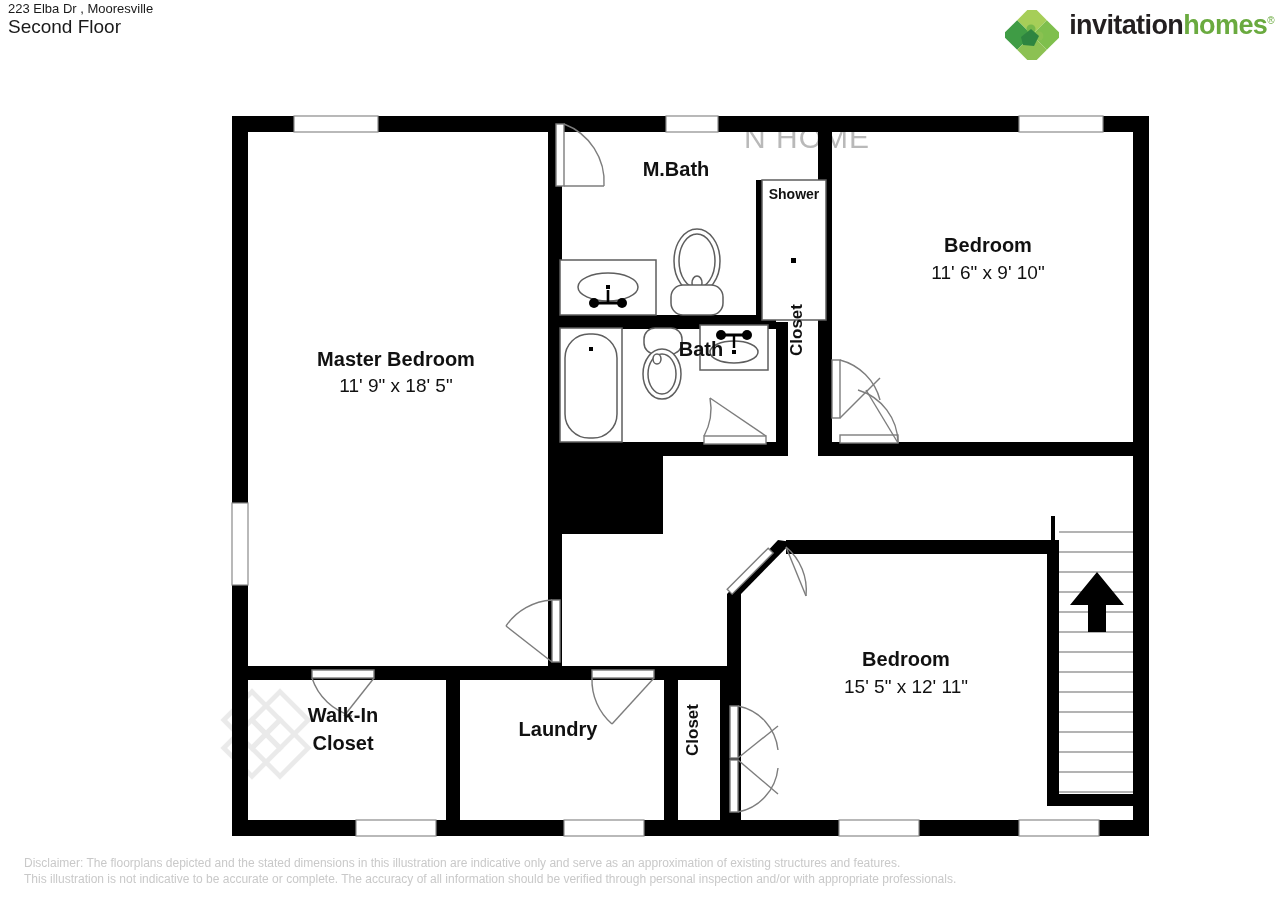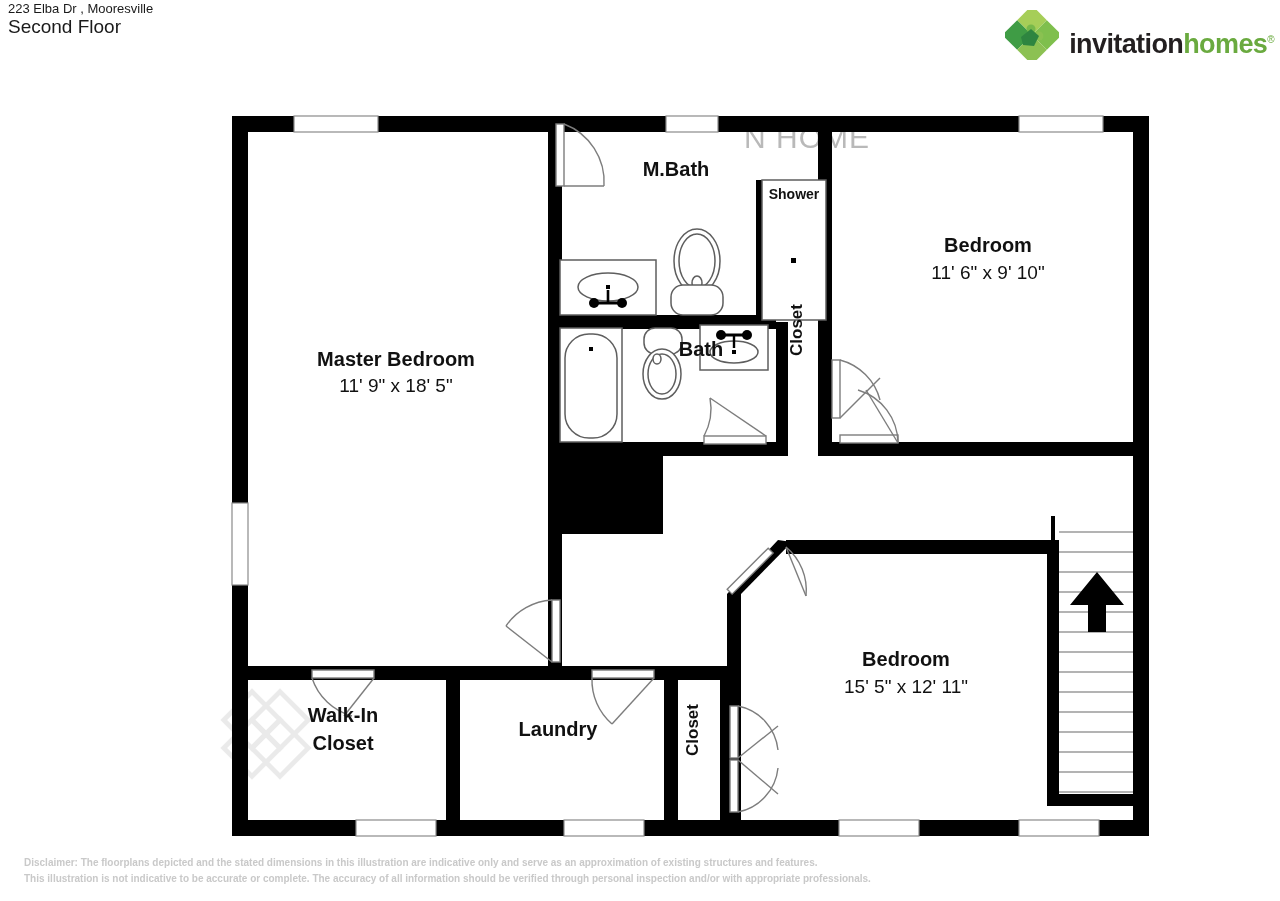--- a/index.html
+++ b/index.html
@@ -11,34 +11,34 @@
     position:relative;
     overflow:hidden;
   }
   .header{
     position:absolute;left:8px;top:0;
   }
   .addr{font-size:13px;line-height:18px;color:#1a1a1a;}
   .floorlabel{font-size:19px;line-height:18px;color:#1a1a1a;}
   .logo{
     position:absolute;right:6px;top:10px;
-    display:flex;align-items:flex-end;gap:10px;
+    display:flex;align-items:flex-start;gap:10px;
   }
   .logo-mark{width:54px;height:50px;display:block;}
   .logo-text{
     font-size:27px;letter-spacing:-0.6px;white-space:nowrap;
     font-family:"Liberation Sans", sans-serif;
   }
   .logo-text .w1{font-weight:bold;color:#231f20;}
   .logo-text .w2{font-weight:bold;color:#6aaa3f;}
   .logo-text .tm{font-size:10px;vertical-align:super;color:#6aaa3f;}
   .plan{position:absolute;left:12px;top:60px;width:1280px;height:790px;margin-left:32px;}
   .disclaimer{
     position:absolute;left:24px;bottom:14px;
-    font-size:10px;line-height:16px;color:#c9c9c9;font-weight:bold;
+    font-size:12px;line-height:16px;color:#c9c9c9;
   }
   svg{display:block;}
   text{font-family:"Liberation Sans", sans-serif;}
   .rmname{font-weight:bold;font-size:20px;fill:#111;text-anchor:middle;}
   .rmdim{font-size:19px;fill:#111;text-anchor:middle;}
   .rmsmall{font-weight:bold;font-size:17px;fill:#111;text-anchor:middle;}
   .rmtiny{font-weight:bold;font-size:14px;fill:#111;text-anchor:middle;}
   .wm{font-size:30px;fill:#b9b9b9;font-weight:500;letter-spacing:1px;}
 </style>
 </head>

